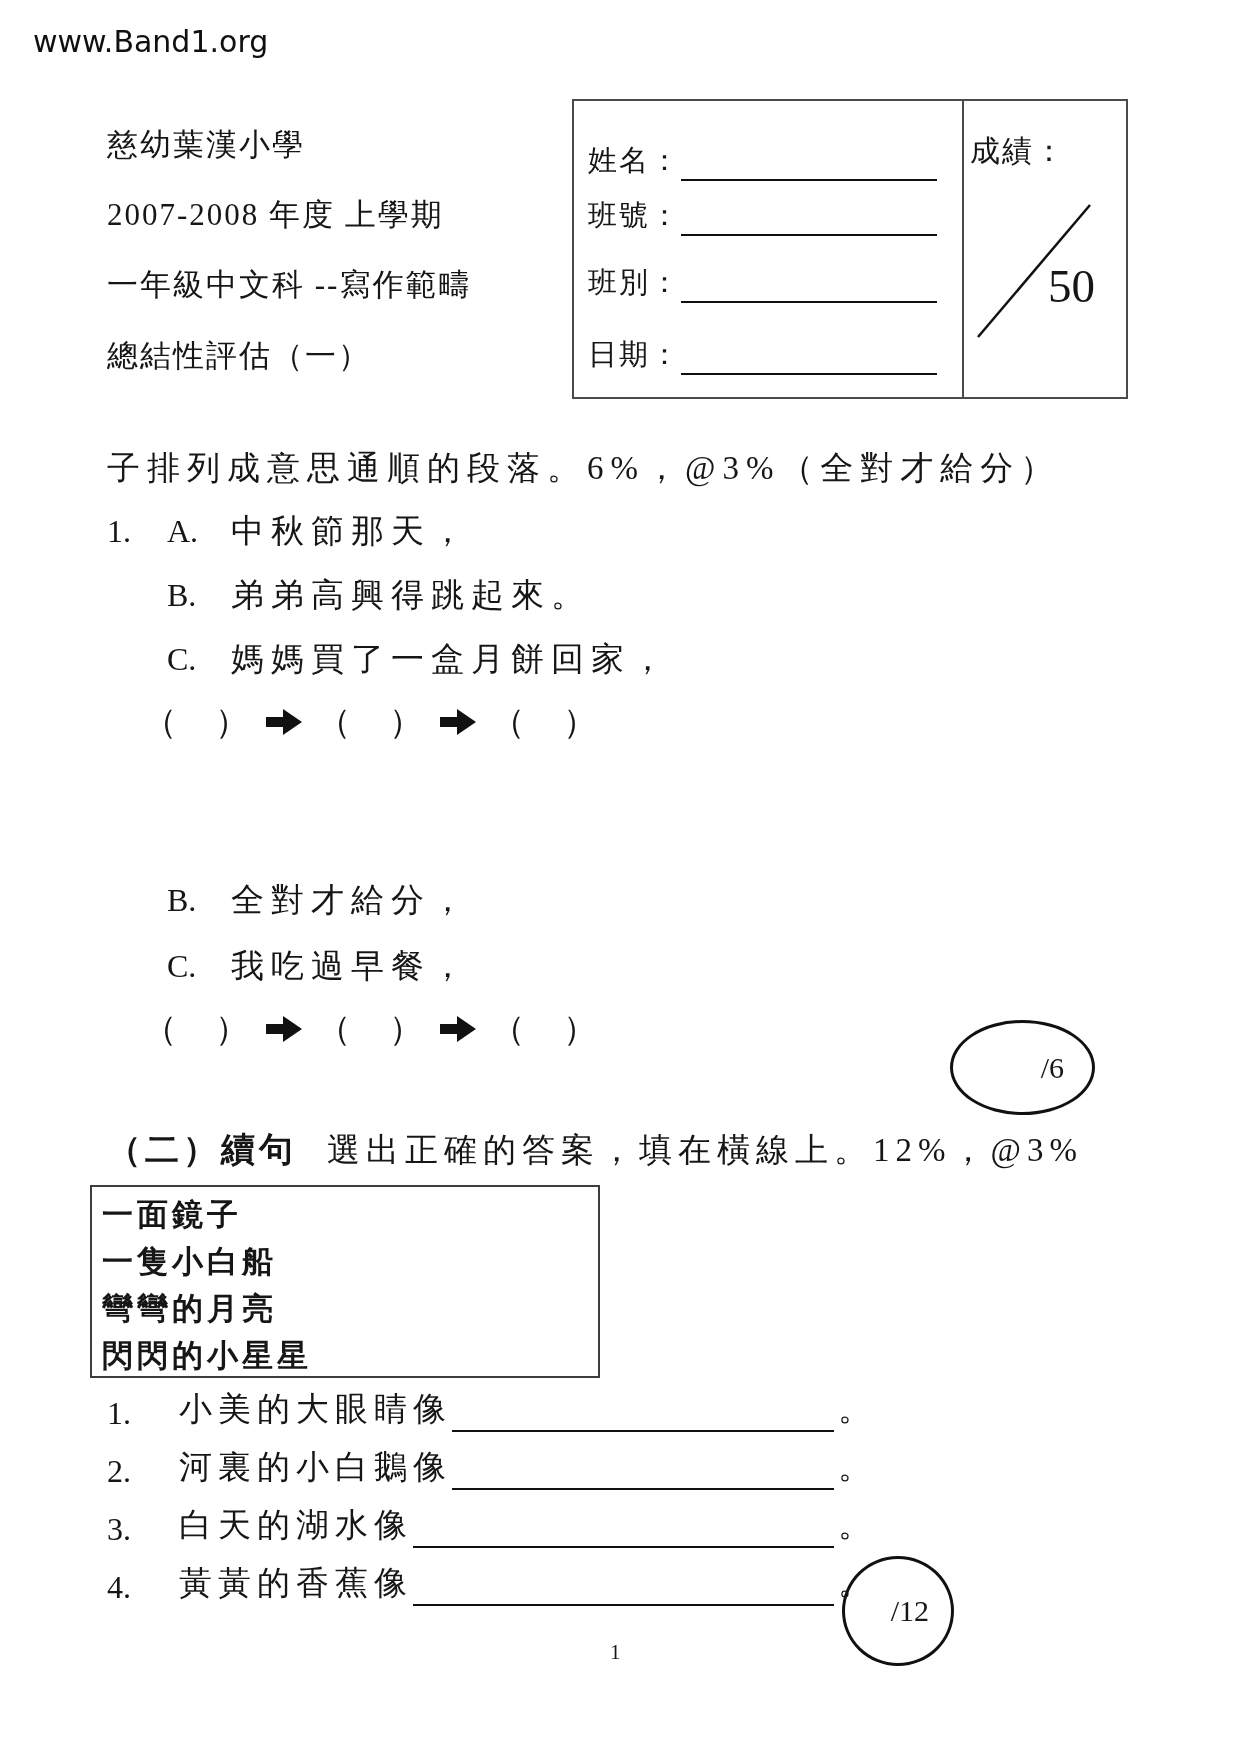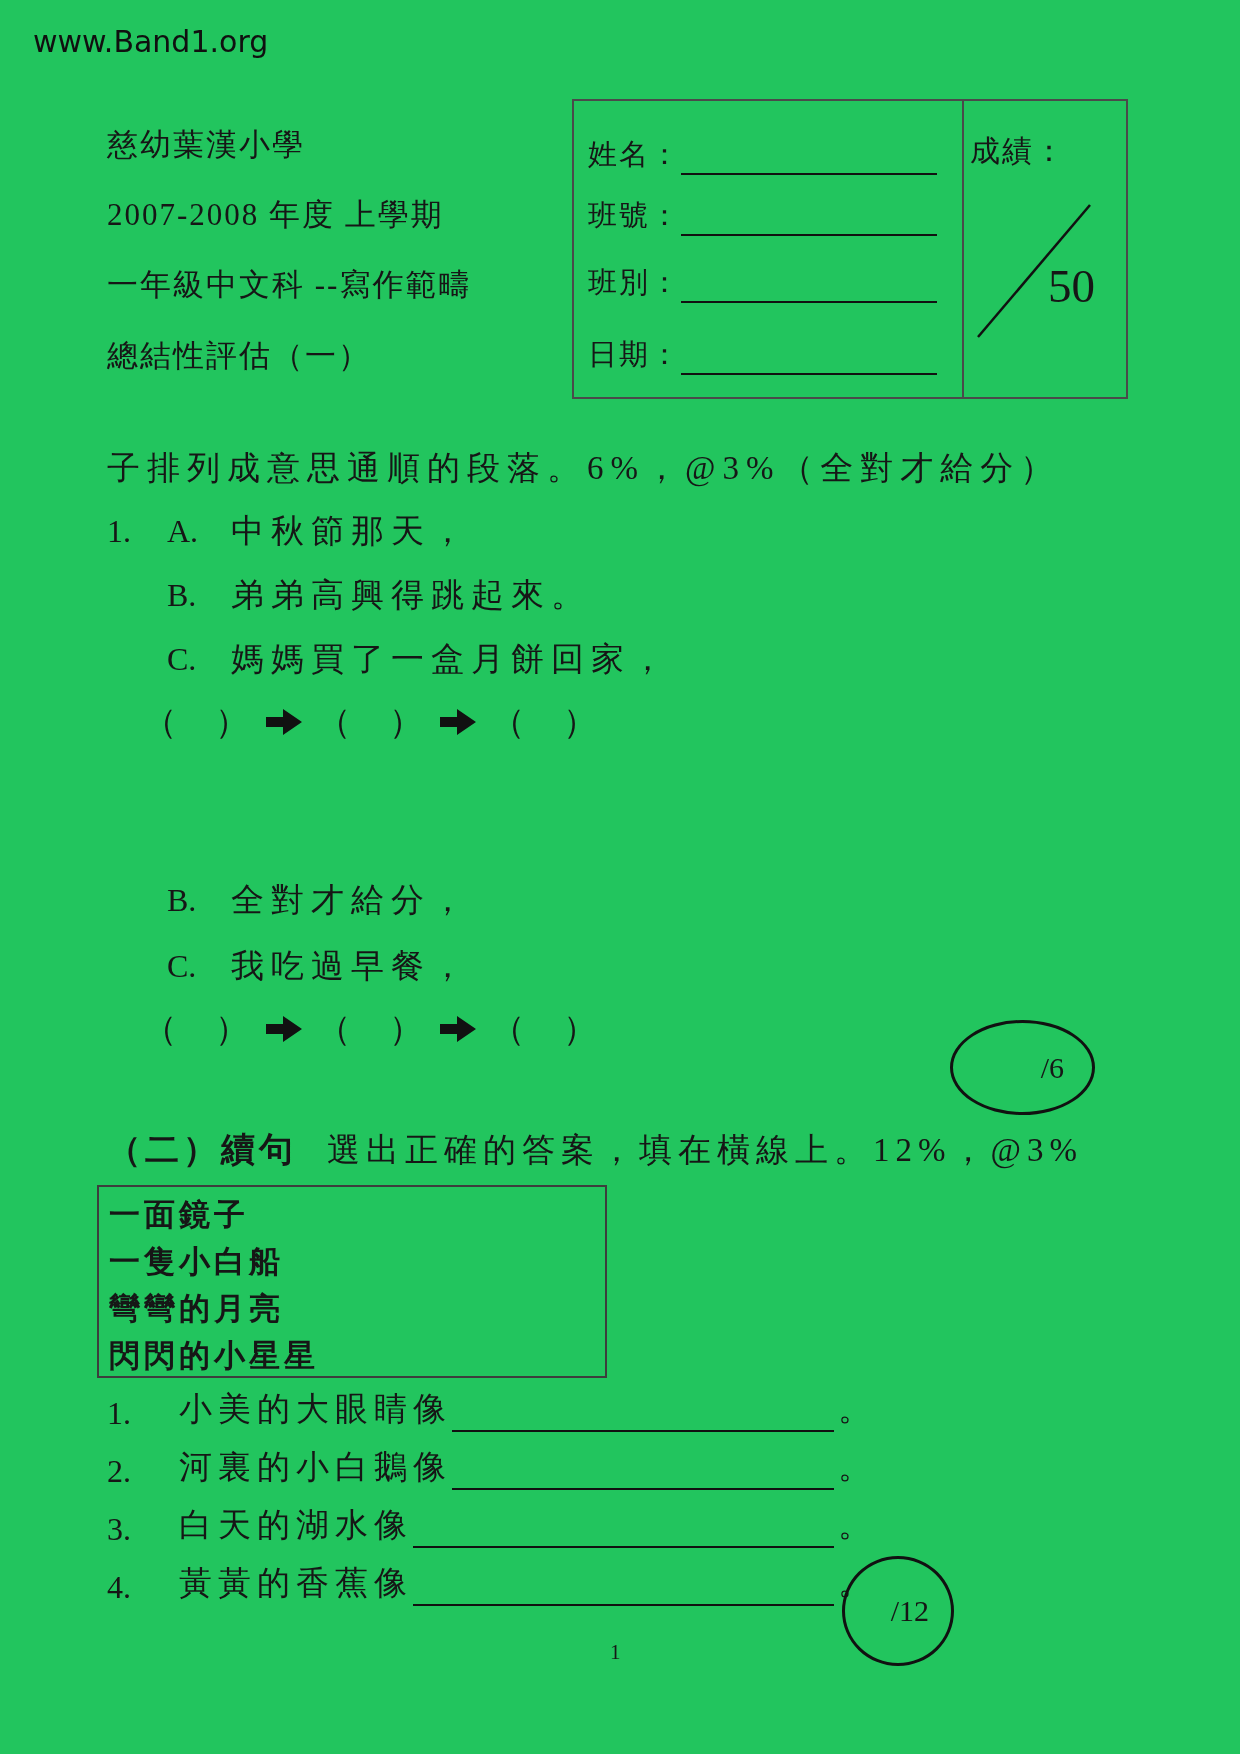--- a/index.html
+++ b/index.html
@@ -1,20 +1,20 @@
 <!DOCTYPE html>
 <html><head>
 <meta charset="utf-8">
 <style>
   html,body{margin:0;padding:0;background:#e8e8e8;}
   .page{
     position:relative;
     width:1240px;height:1754px;
     margin:0 auto;
-    background:#22c55e;
+    background:#ffffff;
     font-family:"Liberation Serif","DejaVu Serif",serif;
     color:#161616;
     overflow:hidden;
   }
   .abs{position:absolute;white-space:nowrap;}
   .watermark{
     font-family:"DejaVu Sans","Liberation Sans",sans-serif;
     font-size:30px;color:#101010;
   }
   .school-line{font-size:31px;letter-spacing:2px;}
@@ -51,21 +51,21 @@
   
   .oval{
     position:absolute;border:3px solid #111;border-radius:50%;
     box-sizing:border-box;display:flex;align-items:center;justify-content:flex-end;
   }
   .oval-6{left:950px;top:1020px;width:145px;height:95px;padding-right:28px;}
   .oval-12{left:842px;top:1556px;width:112px;height:110px;padding-right:22px;}
   .oval span{font-size:30px;}
   
   .wordbox{
-    position:absolute;left:97px;top:1185px;width:510px;height:193px;
+    position:absolute;left:90px;top:1185px;width:510px;height:193px;
     border:2px solid #3d3d3d;box-sizing:border-box;
     padding:6px 14px 0 10px;
   }
   .wordbox div{
     height:47px;line-height:44px;
     font-size:31px;font-weight:bold;letter-spacing:4px;
   }
   
   .q-row{
     position:absolute;left:107px;width:764px;height:46px;
@@ -83,21 +83,21 @@
 <div class="page">
 
   <div class="abs watermark" style="left:33px;top:24px;">www.Band1.org</div>
 
   <div class="abs school-line" style="left:107px;top:124px;">慈幼葉漢小學</div>
   <div class="abs school-line" style="left:107px;top:194px;">2007-2008 年度  上學期</div>
   <div class="abs school-line" style="left:107px;top:264px;">一年級中文科  --寫作範疇</div>
   <div class="abs school-line" style="left:107px;top:335px;">總結性評估（一）</div>
 
   <div class="hdr-box">
-    <div class="hdr-row" style="top:34px;text-align:right;">
+    <div class="hdr-row" style="top:40px;text-align:right;">
       <span class="hdr-label">姓名：</span>
       <span class="uline" style="width:256px;"></span>
     </div>
     <div class="hdr-row" style="top:95px;">
       <span class="hdr-label">班號：</span>
       <span class="uline" style="width:256px;"></span>
     </div>
     <div class="hdr-row" style="top:162px;">
       <span class="hdr-label">班別：</span>
       <span class="uline" style="width:256px;"></span>

